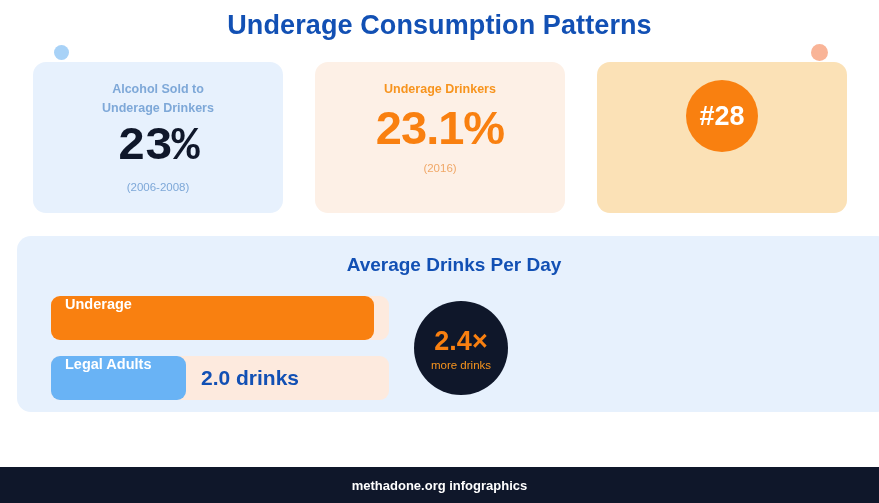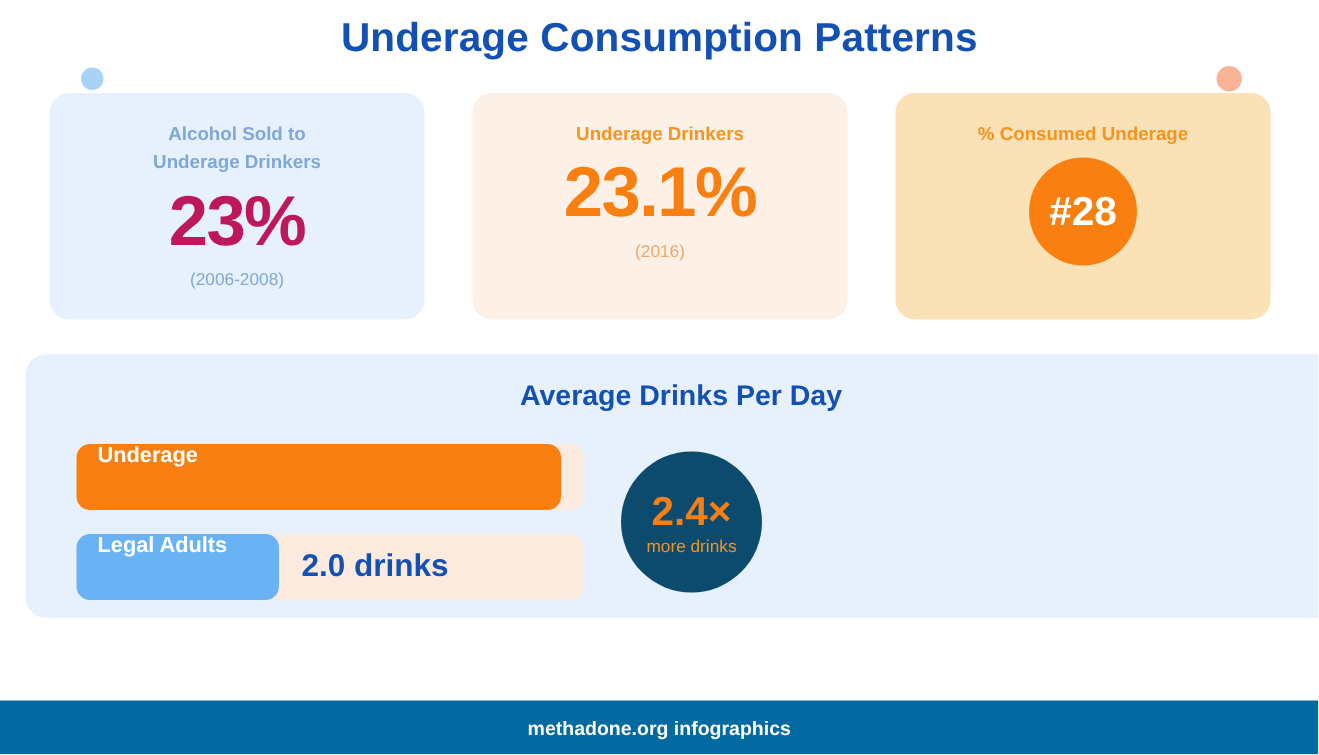--- a/index.html
+++ b/index.html
@@ -77,21 +77,21 @@
   .card-2 .card-label { color: #f7941e; }
   .card-3 .card-label { color: #f7941e; }
 
   .card-value {
     font-size: 47px;
     font-weight: bold;
     line-height: 54px;
     margin-top: 2px;
     letter-spacing: -1px;
   }
-  .card-1 .card-value { color: #be185d; }
+  .card-1 .card-value { color: #0f172a; font-family: Liberation Mono, monospace; }
   .card-2 .card-value { color: #f98010; }
 
   .card-note {
     font-size: 11.5px;
     margin-top: 7px;
   }
   .card-1 .card-note { color: #7ea8d8; }
   .card-2 .card-note { color: #f0a868; }
 
   .rank-circle {
@@ -174,21 +174,21 @@
     color: #1250b4;
   }
 
   .multiplier {
     position: absolute;
     left: 397px;
     top: 65px;
     width: 94px;
     height: 94px;
     border-radius: 50%;
-    background: #0c4a6e;
+    background: #0f172a;
     display: flex;
     flex-direction: column;
     align-items: center;
     justify-content: center;
   }
   .multiplier-value {
     font-size: 27px;
     font-weight: bold;
     color: #f98010;
     line-height: 30px;
@@ -199,21 +199,21 @@
     margin-top: 3px;
   }
 
   
   .footer {
     position: absolute;
     left: 0;
     top: 467px;
     width: 879px;
     height: 36px;
-    background: #0369a1;
+    background: #0f172a;
     display: flex;
     align-items: center;
     justify-content: center;
     color: #ffffff;
     font-size: 13px;
     font-weight: bold;
   }
 </style>
 </head>
 <body>
@@ -237,21 +237,20 @@
   <div class="card card-2">
     <div class="card-label">
       <div>Underage Drinkers</div>
     </div>
     <div class="card-value">23.1%</div>
     <div class="card-note">(2016)</div>
   </div>
 
   <div class="card card-3">
     <div class="card-label">
-      <div>% Consumed Underage</div>
     </div>
     <div class="rank-circle">#28</div>
   </div>
 
   <div class="panel">
     <div class="panel-title">Average Drinks Per Day</div>
 
     <div class="bars">
 
       <div class="bar-row">

